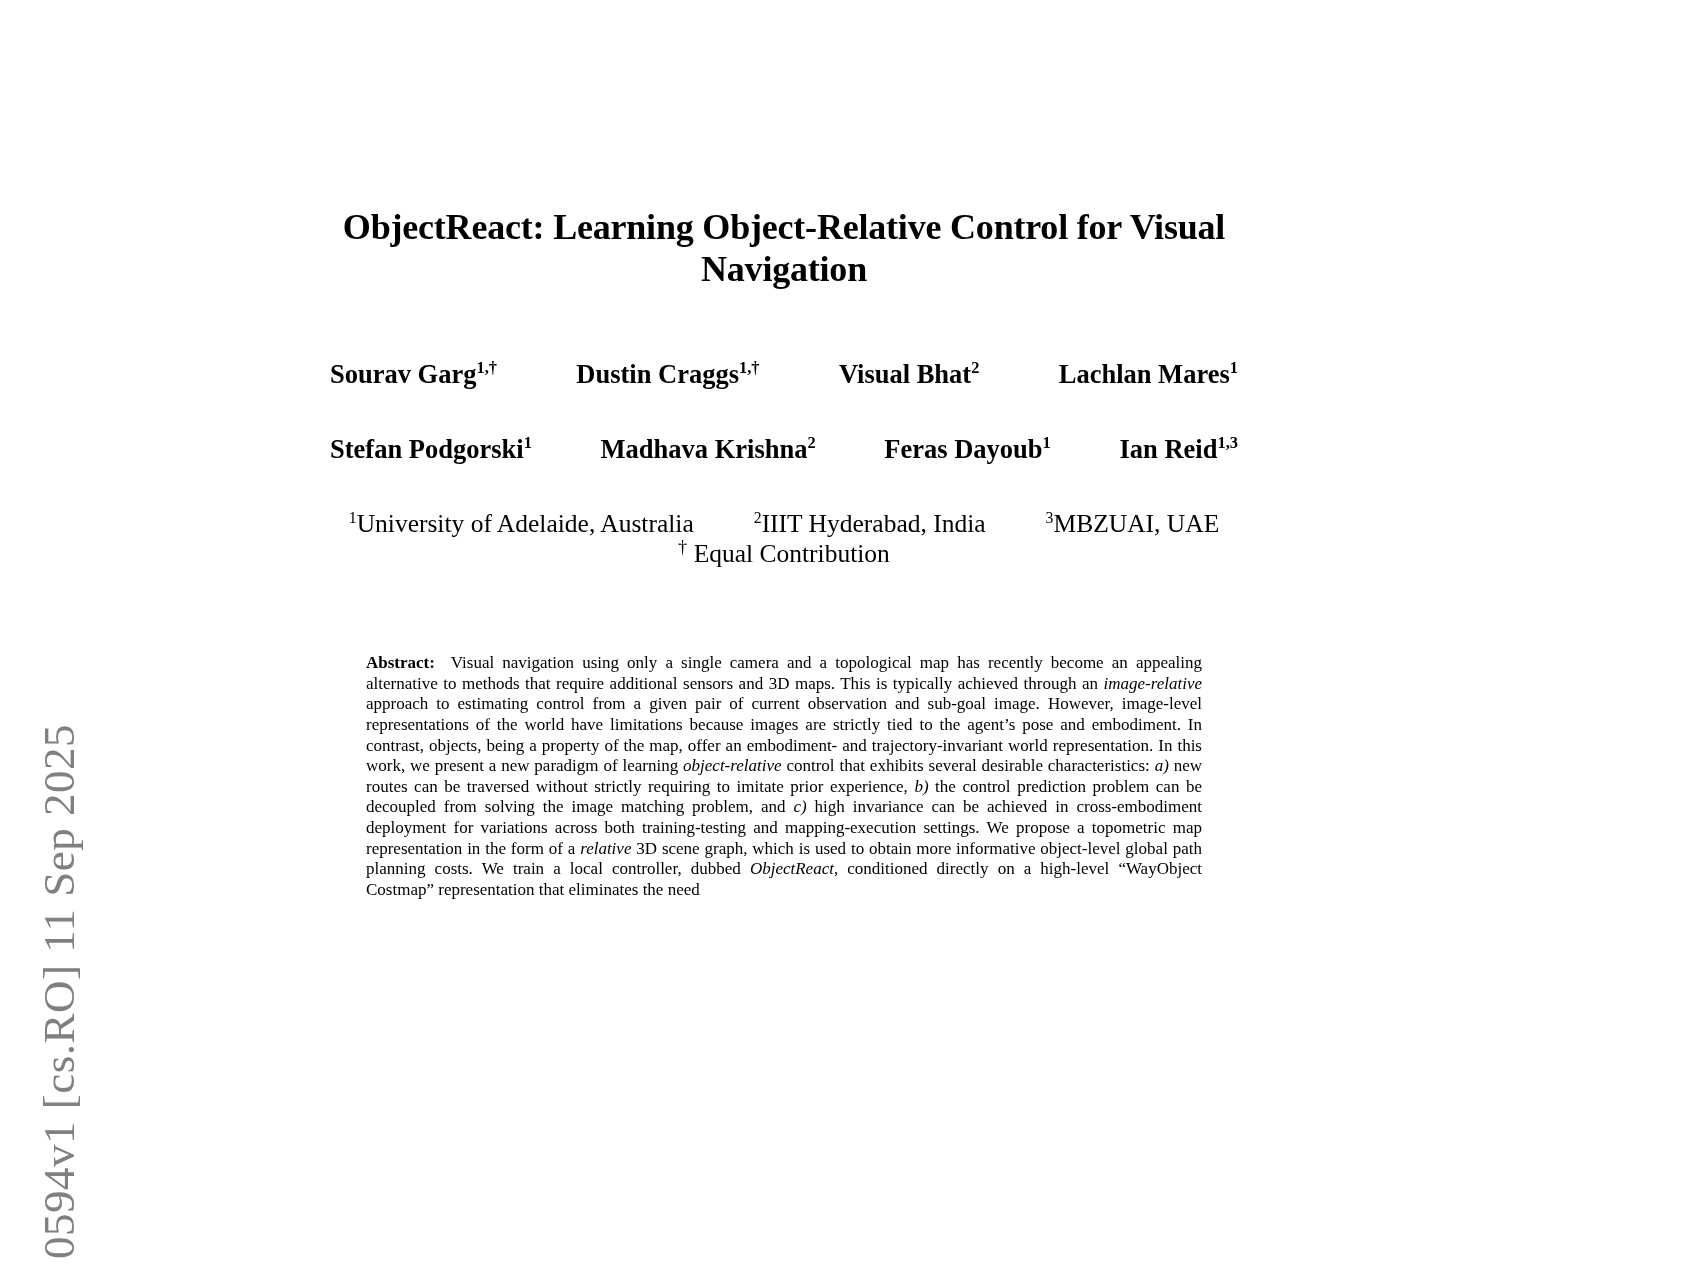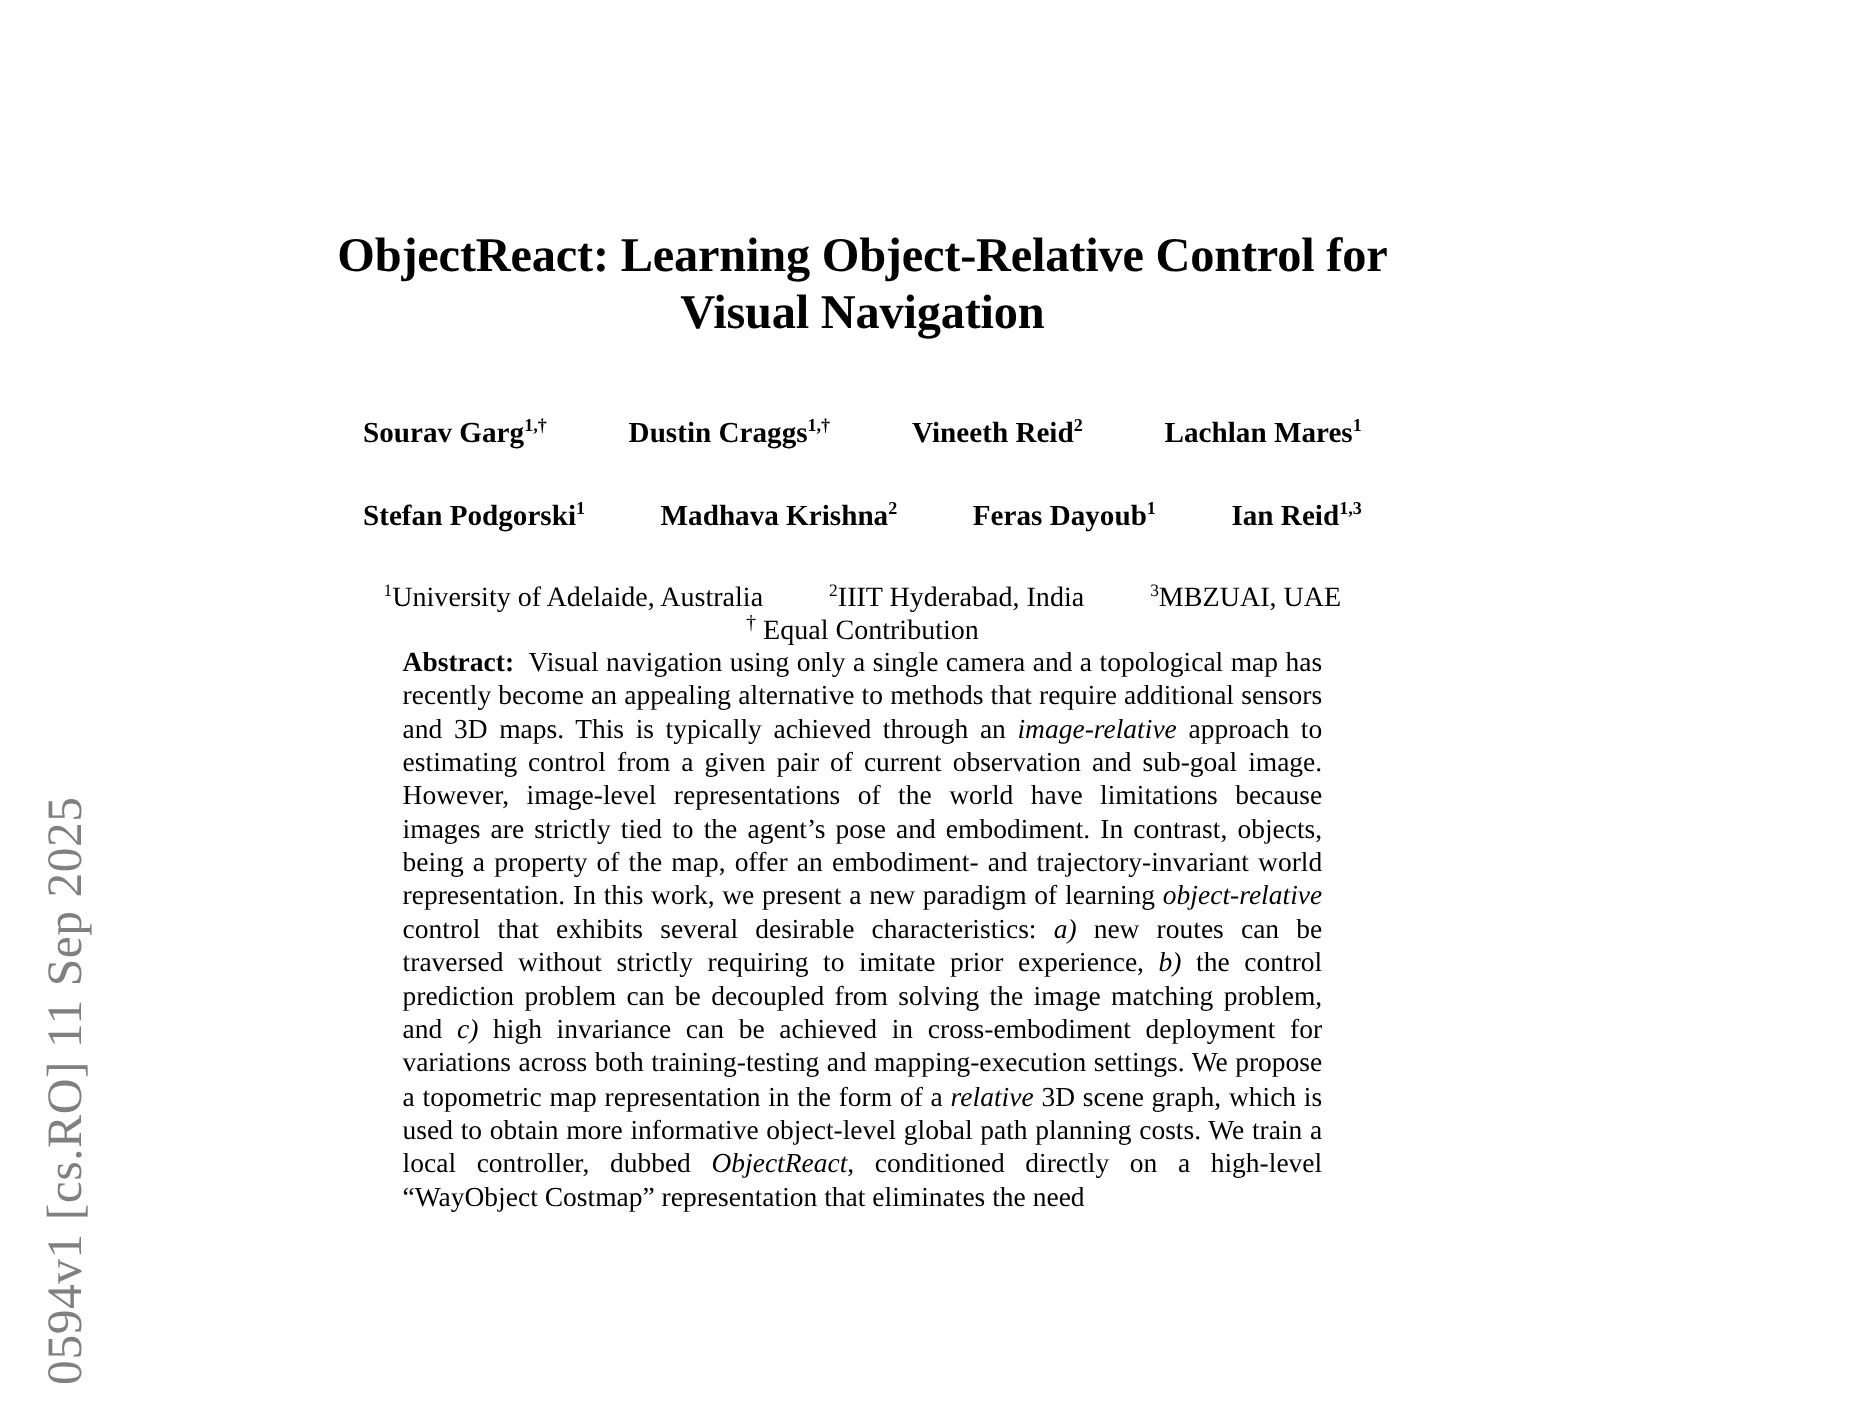--- a/index.html
+++ b/index.html
@@ -55,21 +55,21 @@
     position: absolute;
     left: 296px;
     top: 0;
     width: 976px;
   }
 
   
   #title {
     margin: 0;
     padding-top: 206px;
-    font-size: 44px;
+    font-size: 36px;
     line-height: 1.18;
     font-weight: bold;
     text-align: center;
     letter-spacing: -0.2px;
   }
 
   
   .author-row {
     display: flex;
     justify-content: space-between;
@@ -115,23 +115,24 @@
     font-size: 25.5px;
   }
   #equal-contribution sup {
     font-size: 0.72em;
     vertical-align: super;
     line-height: 0;
   }
 
   
   #abstract-block {
+    margin-top: 84px;
     width: 836px;
     margin-left: 70px;
-    font-size: 25px;
+    font-size: 17px;
     line-height: 1.215;
     text-align: justify;
     text-justify: inter-word;
     hyphens: none;
   }
   #abstract-label {
     font-weight: bold;
   }
   #abstract-text i { font-style: italic; }
 </style>
@@ -144,21 +145,21 @@
     <span class="stamp-text">0594v1  [cs.RO]  11 Sep 2025</span>
   </div>
 
   <div id="content">
 
     <h1 id="title">ObjectReact: Learning Object-Relative Control for Visual Navigation</h1>
 
     <div class="author-row" id="author-row-1">
         <span class="author"><span>Sourav Garg</span><sup>1,†</sup></span>
         <span class="author"><span>Dustin Craggs</span><sup>1,†</sup></span>
-        <span class="author"><span>Vineeth Reid</span><sup>2</sup></span>
+        <span class="author"><span>Visual Bhat</span><sup>2</sup></span>
         <span class="author"><span>Lachlan Mares</span><sup>1</sup></span>
       </div>
     <div class="author-row" id="author-row-2">
         <span class="author"><span>Stefan Podgorski</span><sup>1</sup></span>
         <span class="author"><span>Madhava Krishna</span><sup>2</sup></span>
         <span class="author"><span>Feras Dayoub</span><sup>1</sup></span>
         <span class="author"><span>Ian Reid</span><sup>1,3</sup></span>
       </div>
 
     <div id="affiliations">

